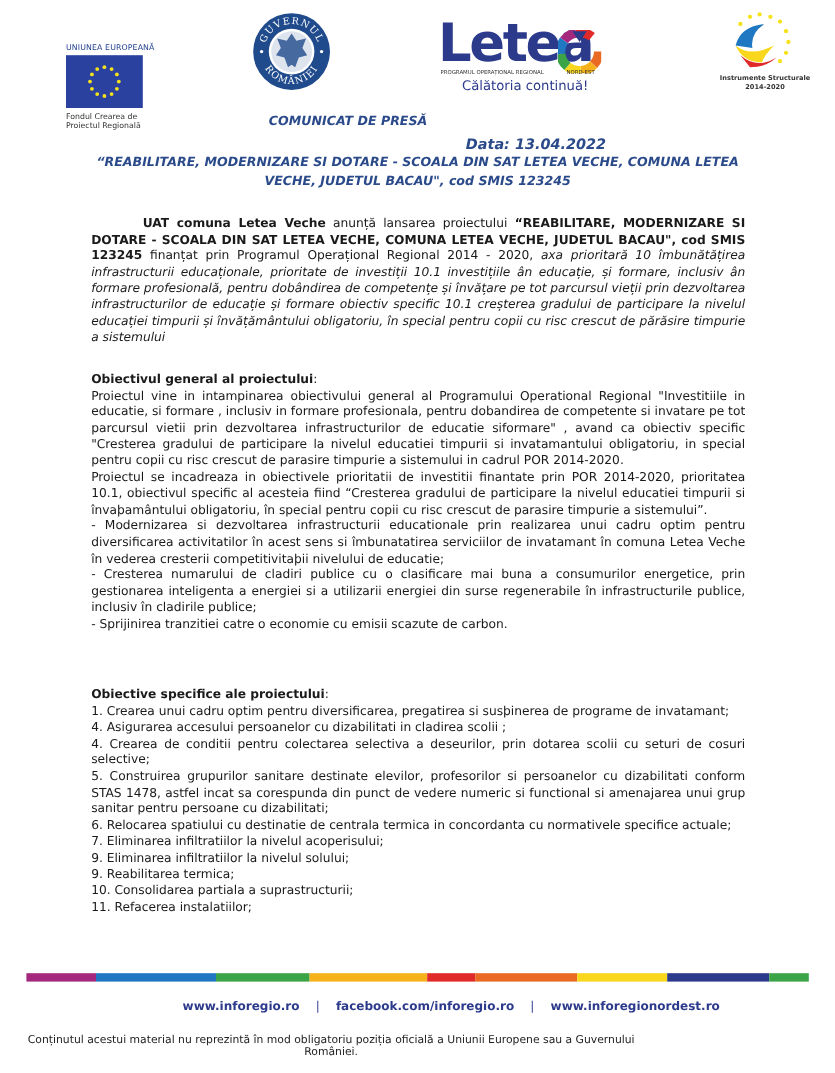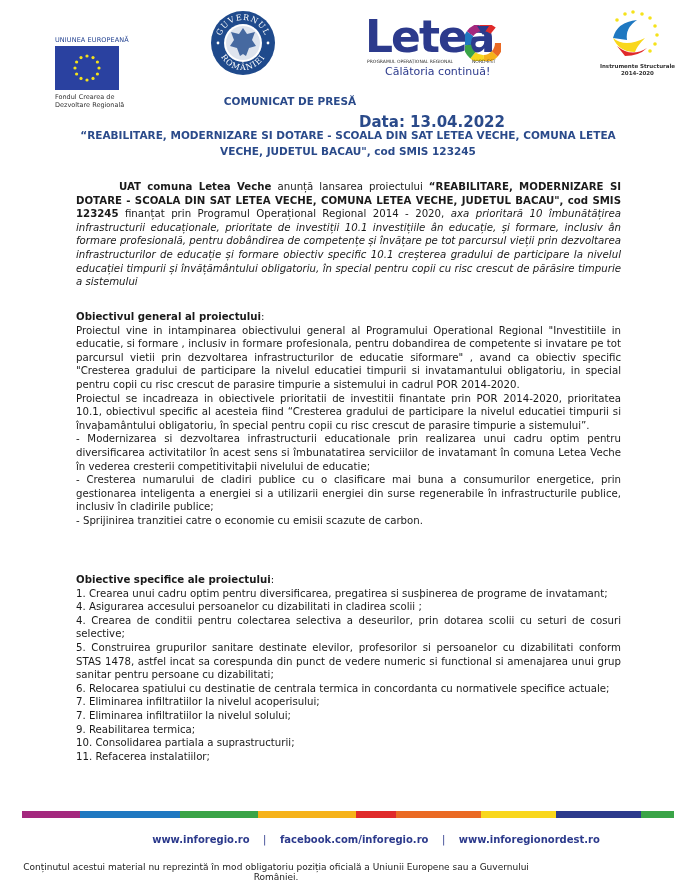--- a/index.html
+++ b/index.html
@@ -18,23 +18,23 @@
   .gov-logo { left: 210px; top: 10px; width: 66px; height: 66px; }
   .regio-logo { left: 365px; top: 15px; width: 150px; height: 65px; }
   .regio-word { position: absolute; left: 0; top: 0; font-family: "DejaVu Sans", sans-serif; font-weight: bold; font-size: 44px; color: #2c3a8c; letter-spacing: -2px; line-height: 44px; }
   .regio-sub { position: absolute; left: 2px; top: 44px; font-size: 4.5px; color: #333; white-space: nowrap; width: 140px; }
   .regio-sub .ne { position: absolute; left: 105px; }
   .regio-slogan { position: absolute; left: 20px; top: 50px; font-size: 11px; color: #2c3a8c; white-space: nowrap; }
   .is-logo { left: 595px; top: 8px; width: 85px; height: 75px; }
   .is-text { position: absolute; top: 55px; width: 85px; text-align: center; font-size: 5.5px; font-weight: bold; color: #333; line-height: 7px; }
 
   .doc { position: absolute; left: 76px; width: 545px; font-size: 10.2px; line-height: 13.6px; }
-  .title-blk { position: absolute; top: 95px; left: 0; width: 580px; }
+  .title-blk { position: absolute; top: 95px; left: 0; width: 580px; font-style: italic; }
   .comunicat { text-align: center; font-weight: bold; color: #2a4a8a; font-size: 10.5px; }
-  .data { position: absolute; right: 75px; top: 18px; font-weight: bold; color: #2a4a8a; font-size: 15px; }
+  .data { position: absolute; right: 75px; top: 18px; font-weight: bold; color: #2a4a8a; font-size: 12px; }
   .proj-title { position: absolute; top: 32px; left: 60px; width: 576px; text-align: center; font-weight: bold; color: #2a4a8a; font-size: 10.5px; line-height: 16px; }
 
   .intro { top: 180px; text-align: justify; text-indent: 43px; }
   .intro b { font-weight: bold; }
   .intro i { font-style: italic; }
   .general { top: 310px; text-align: justify; }
   .general .h { font-weight: bold; }
   .specific { top: 573px; }
   .specific .h { font-weight: bold; }
   p { margin: 0; }
@@ -65,21 +65,21 @@
             <circle cx="26" cy="32.4" r="1.6"></circle>
             <circle cx="21.6" cy="28" r="1.6"></circle>
           <circle cx="20" cy="22" r="1.6"></circle>
             <circle cx="21.6" cy="16" r="1.6"></circle>
             <circle cx="26" cy="11.6" r="1.6"></circle>
         </g>
       </svg>
     </div>
     <div class="eu-bottom">
       <div>Fondul Crearea de</div>
-      <div>Dezvoltare Regională</div>
+      <div>Proiectul Regională</div>
     </div>
   </div>
 
   <div class="logo gov-logo">
     <svg width="66" height="66" viewBox="0 0 66 66">
       <circle cx="33" cy="33" r="32" fill="#1f4a8c"></circle>
       <circle cx="33" cy="33" r="19" fill="#ffffff"></circle>
       <circle cx="33" cy="33" r="17" fill="#1f4a8c" opacity="0.15"></circle>
       <path d="M33 18 L37 24 L45 22 L42 30 L46 36 L39 38 L36 46 L33 44 L30 46 L27 38 L20 36 L24 30 L21 22 L29 24 Z" fill="#1f4a8c" opacity="0.8"></path>
       <circle cx="8" cy="33" r="1.4" fill="#fff"></circle>
@@ -154,21 +154,21 @@
 </div>
 
 <div class="doc specific">
   <p><span class="h">Obiective specifice ale proiectului</span><span>:</span></p>
   <p class="just">1. Crearea unui cadru optim pentru diversificarea, pregatirea si susþinerea de programe de invatamant;</p>
   <p class="just">4. Asigurarea accesului persoanelor cu dizabilitati in cladirea scolii ;</p>
   <p class="just">4. Crearea de conditii pentru colectarea selectiva a deseurilor, prin dotarea scolii cu seturi de cosuri selective;</p>
   <p class="just">5. Construirea grupurilor sanitare destinate elevilor, profesorilor si persoanelor cu dizabilitati conform STAS 1478, astfel incat sa corespunda din punct de vedere numeric si functional si amenajarea unui grup sanitar pentru persoane cu dizabilitati;</p>
   <p class="just">6. Relocarea spatiului cu destinatie de centrala termica in concordanta cu normativele specifice actuale;</p>
   <p class="just">7. Eliminarea infiltratiilor la nivelul acoperisului;</p>
-  <p class="just">7. Eliminarea infiltratiilor la nivelul solului;</p>
+  <p class="just">9. Eliminarea infiltratiilor la nivelul solului;</p>
   <p class="just">9. Reabilitarea termica;</p>
   <p class="just">10. Consolidarea partiala a suprastructurii;</p>
   <p class="just">11. Refacerea instalatiilor;</p>
 </div>
 
 <div class="bar">
   <div style="flex:58;background:#a4287e"></div>
   <div style="flex:100;background:#1f78c1"></div>
   <div style="flex:78;background:#3aa447"></div>
   <div style="flex:98;background:#f6b21a"></div>

